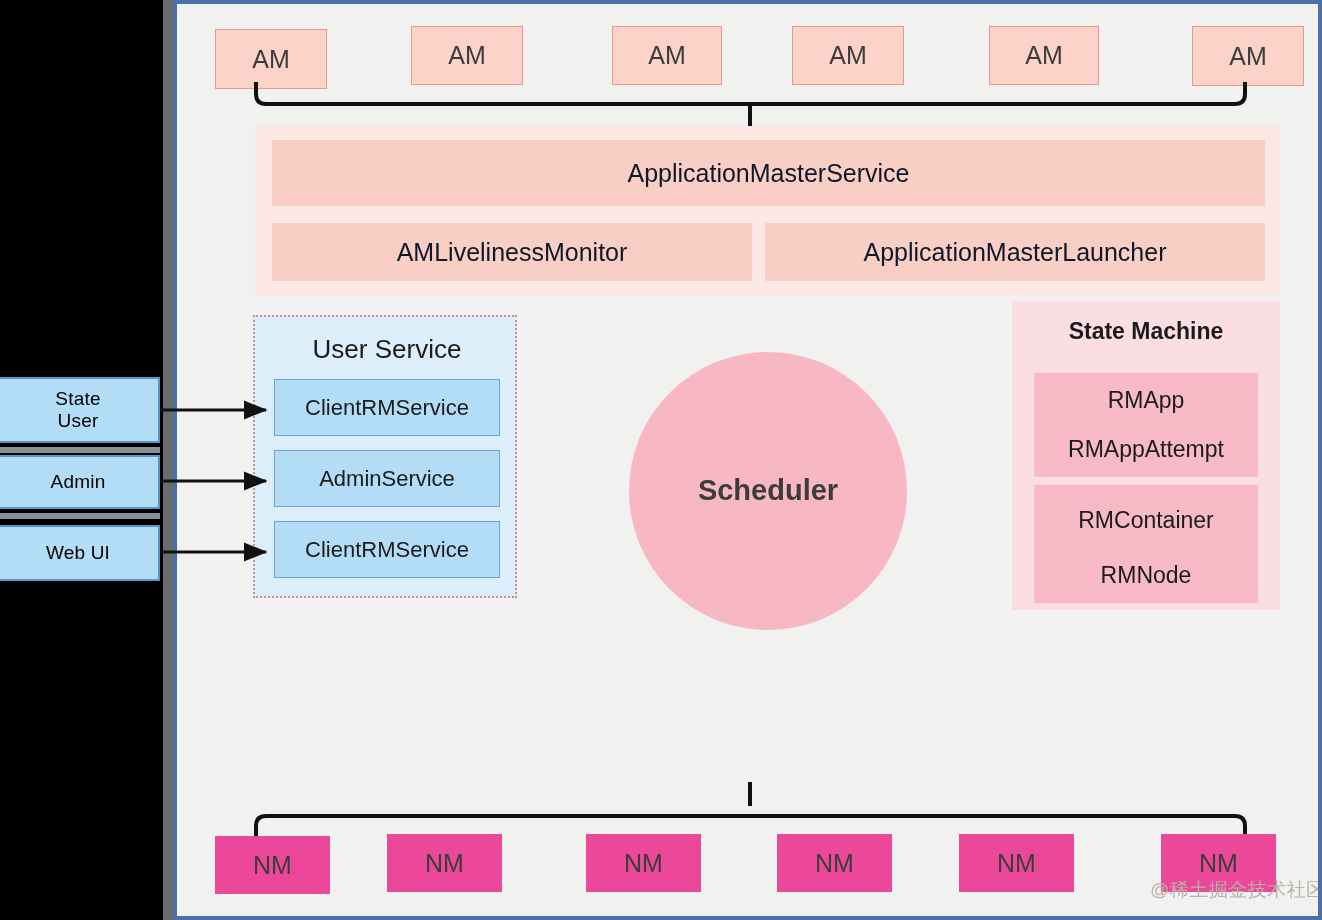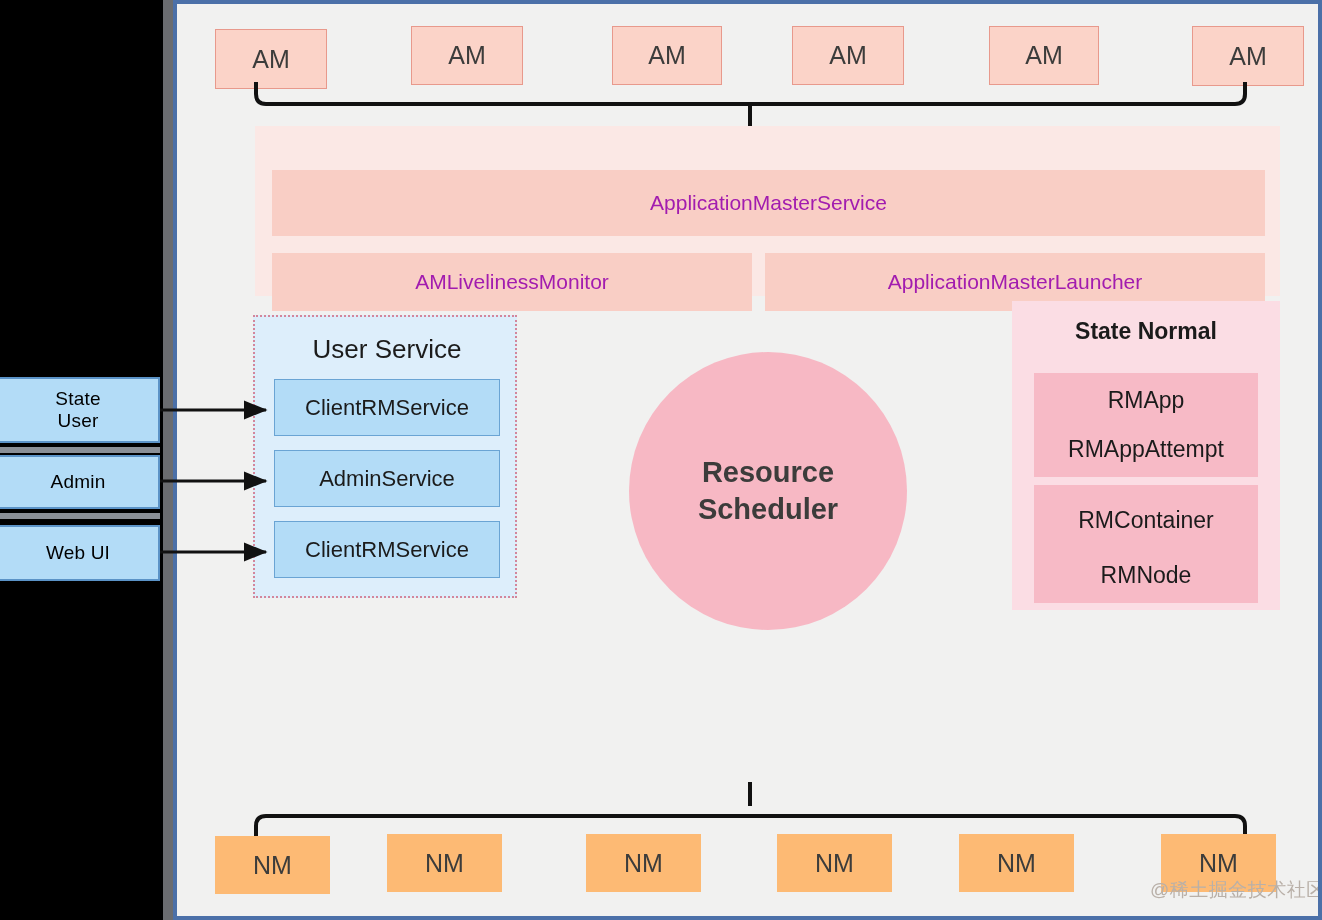--- a/index.html
+++ b/index.html
@@ -103,23 +103,22 @@
     color: #3c3c3b;
   }
 
   
   .pink-panel {
     position: absolute;
     background: #fbe8e5;
   }
   .pink-bar {
     background: #f9cec5;
-    font-size: 21px;
-    color: #a21caf;
-    margin-top: 30px;
+    font-size: 25px;
+    color: #0f172a;
   }
 
   
   .us-panel {
     position: absolute;
     box-sizing: border-box;
     background: #ddeefb;
     border: 2px dotted #d3869b;
   }
   .us-title {
@@ -168,21 +167,21 @@
   .green-panel {
     position: absolute;
     background: #ddf3ea;
   }
   .green-bar {
     background: #b8e9d4;
     font-size: 26px;
     color: #3d3d3c;
   }
   .nm-box {
-    background: #fdba74;
+    background: #ec4899;
     font-size: 25px;
     color: #3c3c3b;
   }
 
   
   .conn {
     position: absolute;
     pointer-events: none;
   }
 
@@ -276,28 +275,27 @@
         <div class="node blue-bar" style="left:19px;top:133px;width:226px;height:57px;">
           <span>AdminService</span>
         </div>
         <div class="node blue-bar" style="left:19px;top:204px;width:226px;height:57px;">
           <span>ClientRMService</span>
         </div>
       </div>
 
       <div class="circle" style="left:452px;top:348px;width:278px;height:278px;">
         <div>
-          <div>Resource</div>
           <div>Scheduler</div>
         </div>
       </div>
 
       <div class="sm-panel" style="left:835px;top:297px;width:268px;height:309px;">
         <div class="node sm-title" style="left:0px;top:12px;width:268px;height:36px;">
-          <span>State Normal</span>
+          <span>State Machine</span>
         </div>
         <div class="node sm-bar" style="left:22px;top:59px;width:224px;height:55px;margin-top:13px;">
           <span>RMApp</span>
         </div>
         <div class="node sm-bar" style="left:22px;top:121px;width:224px;height:55px;">
           <span>RMAppAttempt</span>
         </div>
         <div class="node sm-bar" style="left:22px;top:184px;width:224px;height:71px;">
           <span>RMContainer</span>
         </div>

